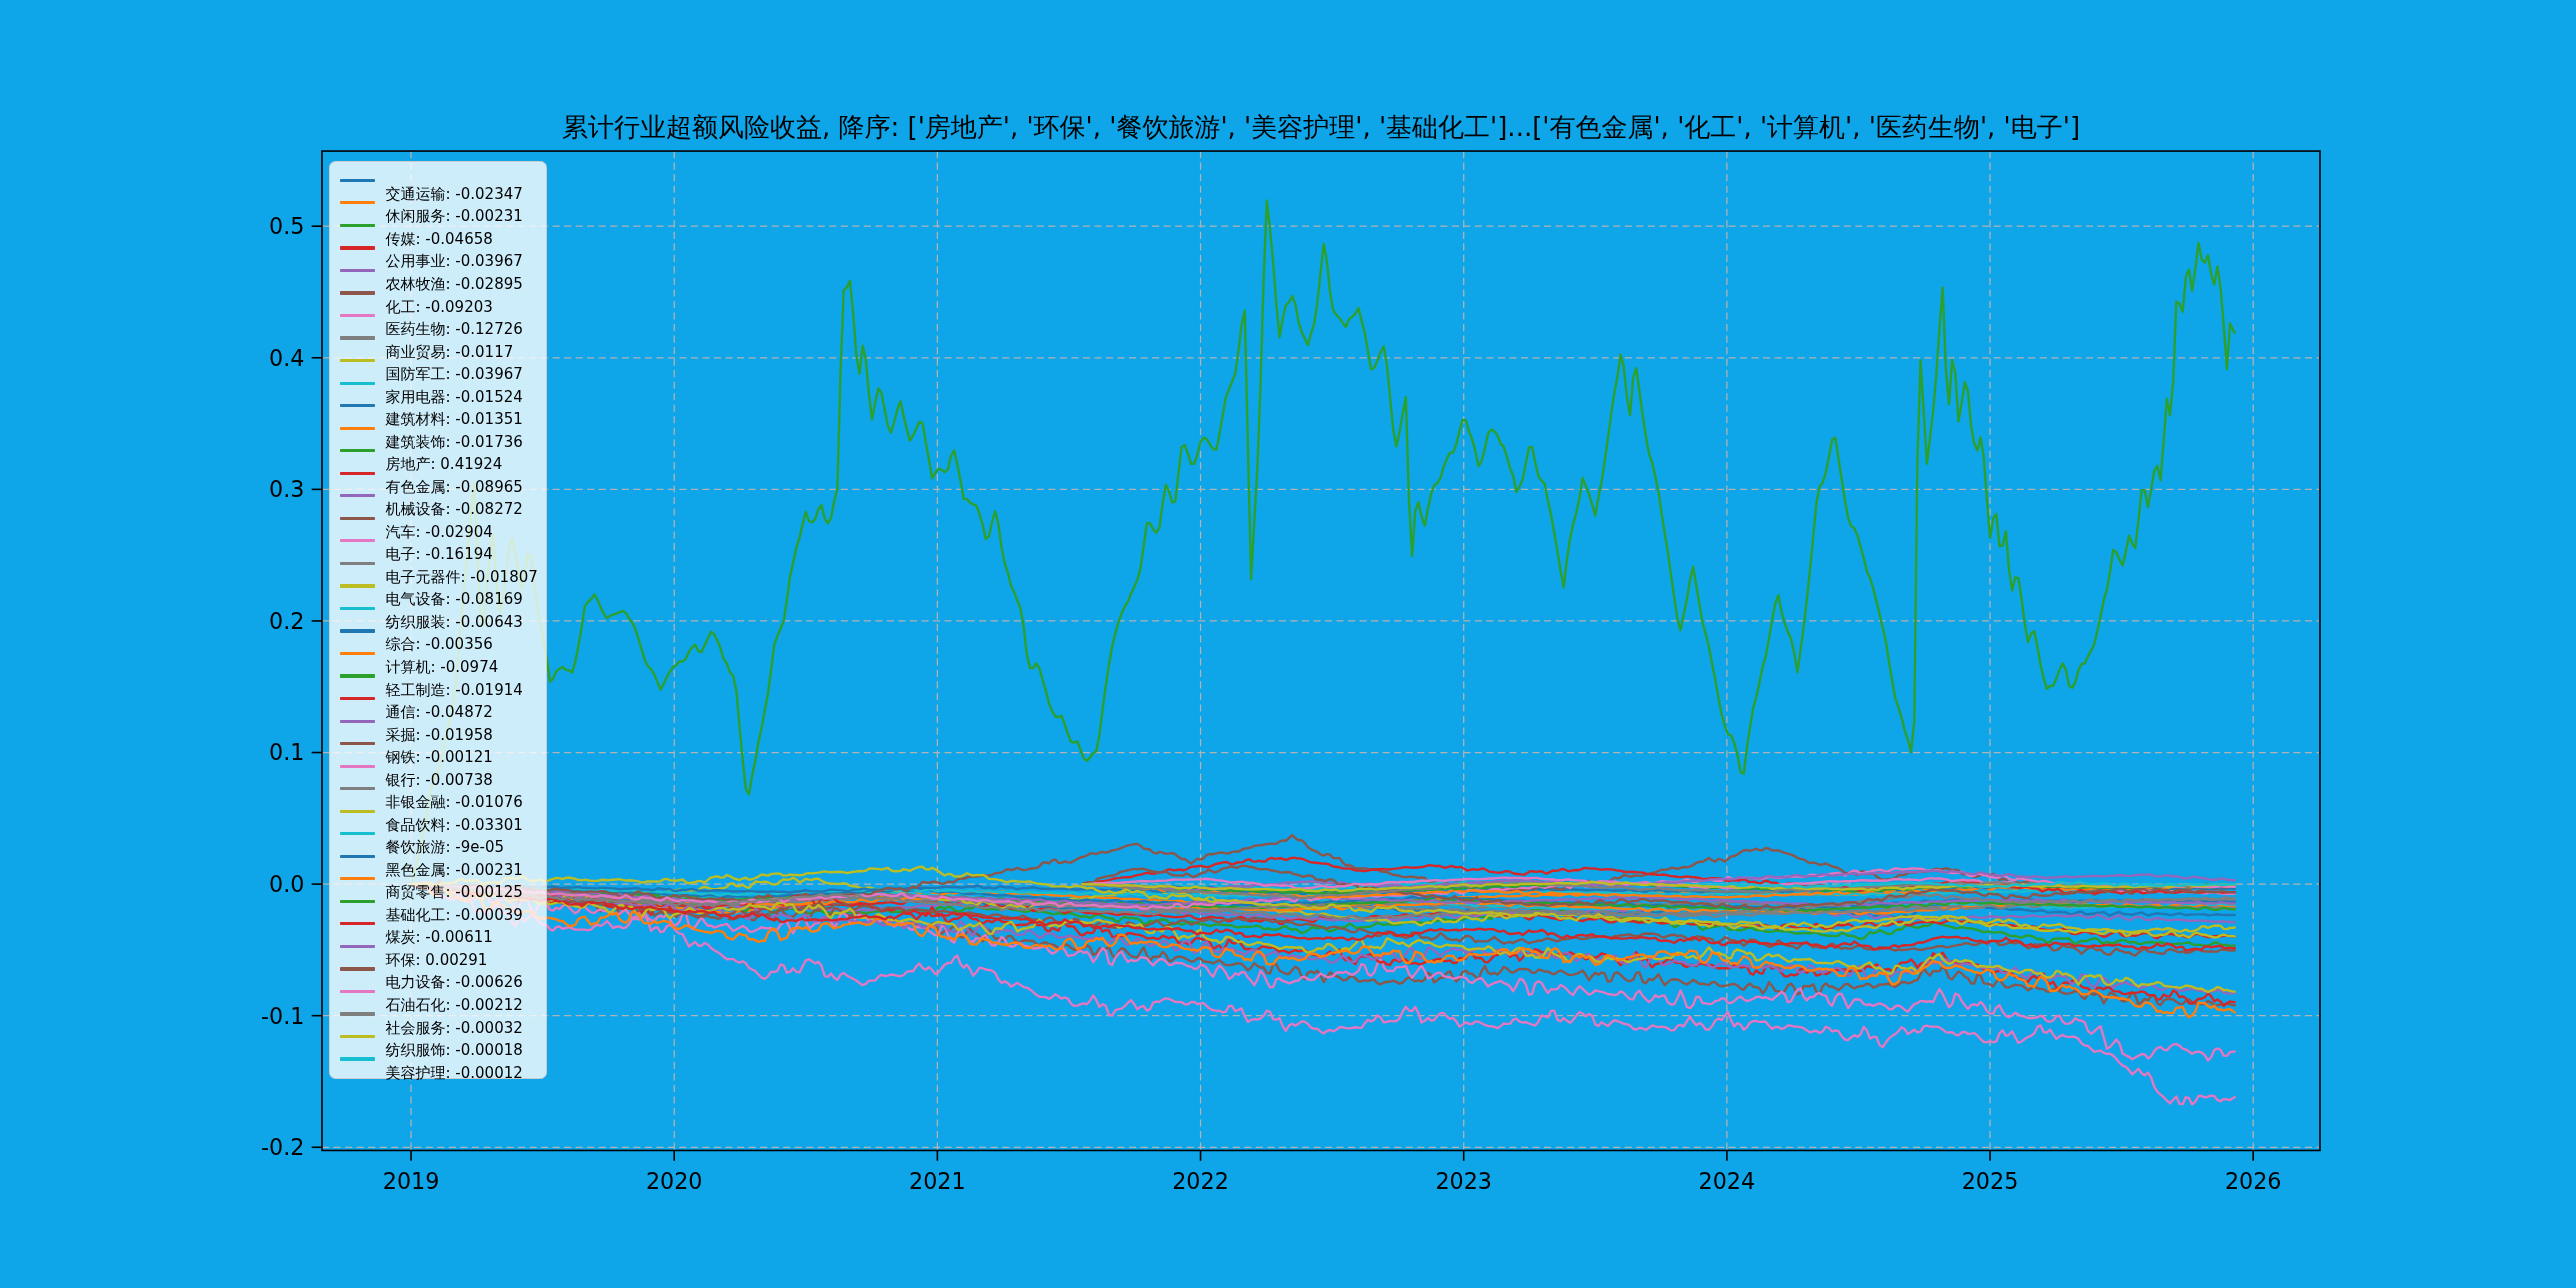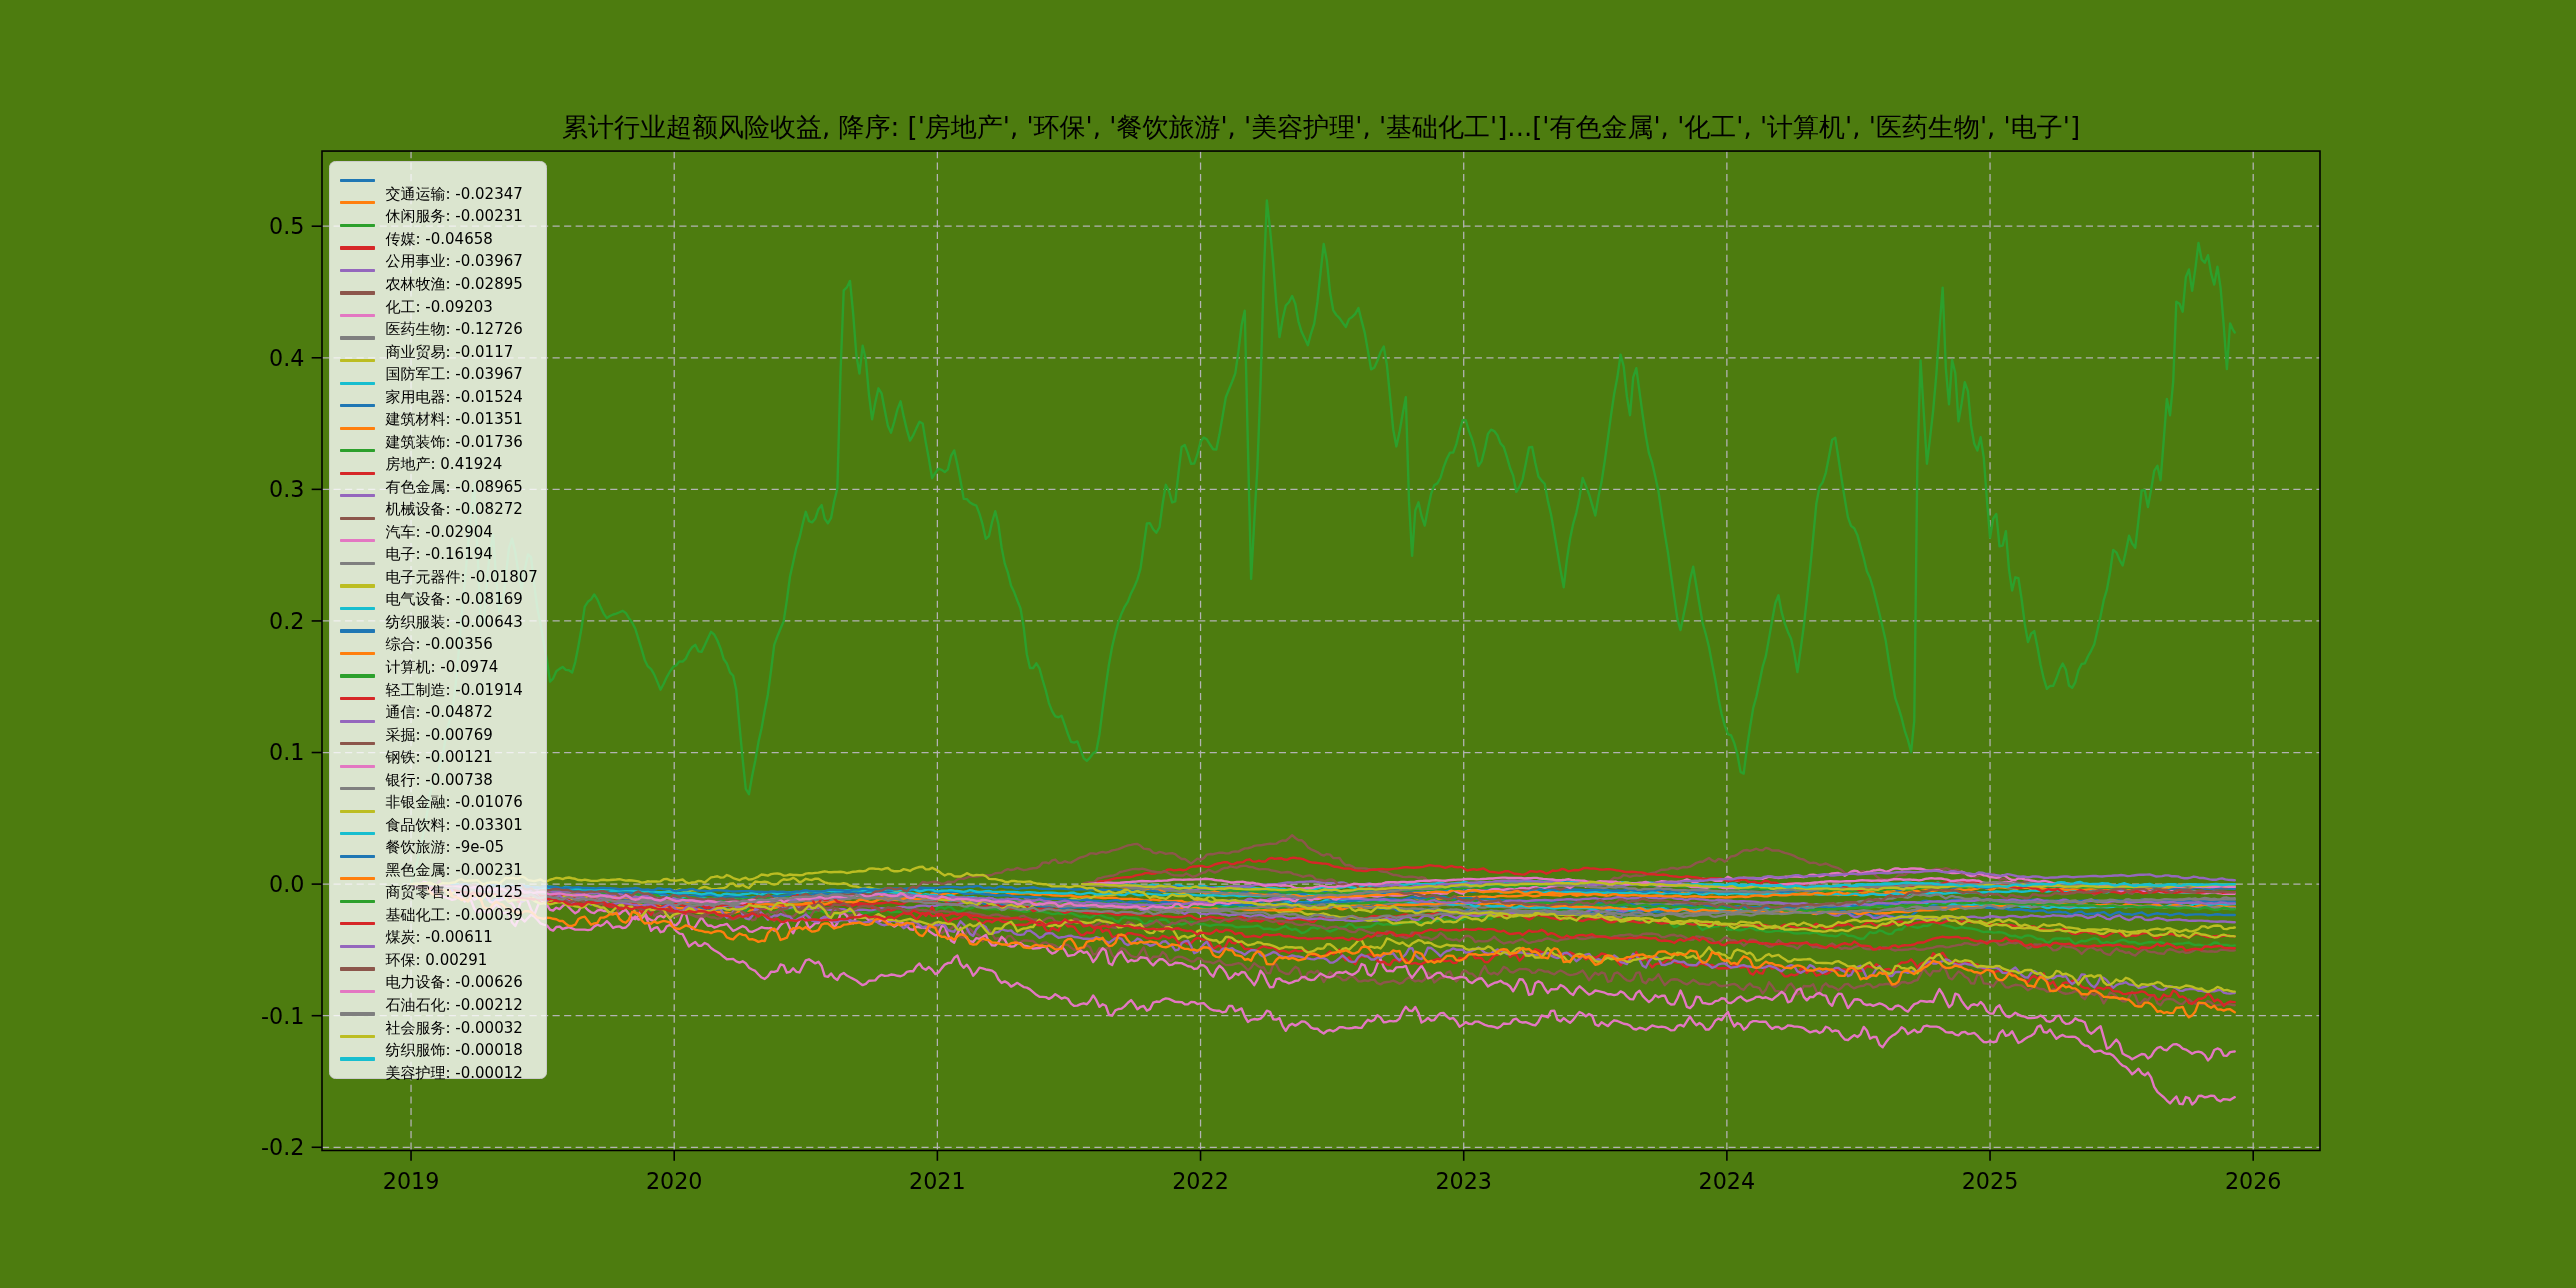--- a/index.html
+++ b/index.html
@@ -1,16 +1,16 @@
 <!DOCTYPE html>
 <html style="font-size:12.7px"><head>
 <meta charset="utf-8">
 <style>
   html,body{margin:0;padding:0;background:#fff;}
-  .fig{position:relative;width:2576px;height:1288px;background:#4d7c0f;overflow:hidden;
+  .fig{position:relative;width:2576px;height:1288px;background:#0ea5e9;overflow:hidden;
        font-family:"DejaVu Sans","Liberation Sans",sans-serif;}
   .chart-title{position:absolute;left:322px;top:110px;width:1998px;text-align:center;
        font-size:26px;color:#000;white-space:nowrap;}
   svg{position:absolute;left:0;top:0;}
   .legend{position:absolute;left:329px;top:161px;width:218px;height:918px;z-index:3;
        border:1.6px solid #cbcbcb;border-radius:6.4px;background:rgba(255,255,255,0.8);
        padding:8px 6.4px 8px 9.5px;box-sizing:border-box;display:flex;flex-direction:column;
        justify-content:space-between;}
   .lrow{display:flex;align-items:center;height:20.7px;}
   .sw{width:35px;height:3.2px;margin-right:11px;flex:none;border-radius:0.8px;}
@@ -212,21 +212,21 @@
       <div class="lrow">
         <span class="sw" style="background: rgb(44, 160, 44);"></span>
         <span class="lt">轻工制造: -0.01914</span>
       </div>
       <div class="lrow">
         <span class="sw" style="background: rgb(214, 39, 40);"></span>
         <span class="lt">通信: -0.04872</span>
       </div>
       <div class="lrow">
         <span class="sw" style="background: rgb(148, 103, 189);"></span>
-        <span class="lt">采掘: -0.00769</span>
+        <span class="lt">采掘: -0.01958</span>
       </div>
       <div class="lrow">
         <span class="sw" style="background: rgb(140, 86, 75);"></span>
         <span class="lt">钢铁: -0.00121</span>
       </div>
       <div class="lrow">
         <span class="sw" style="background: rgb(227, 119, 194);"></span>
         <span class="lt">银行: -0.00738</span>
       </div>
       <div class="lrow">

